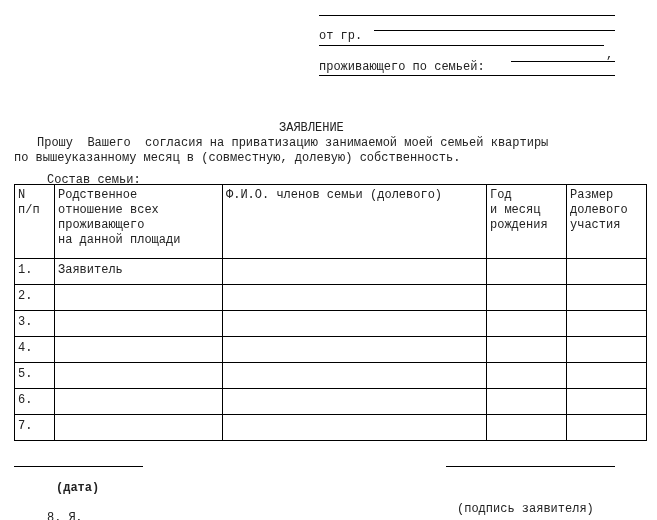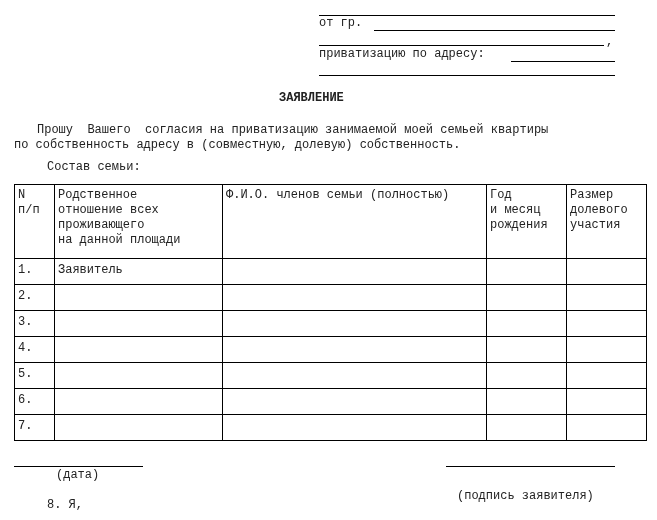--- a/index.html
+++ b/index.html
@@ -1,59 +1,59 @@
 <!DOCTYPE html>
 <html><head>
 <meta charset="utf-8">
 <style>
   html, body { margin:0; padding:0; background:#fff; }
   body { width:657px; height:520px; position:relative; overflow:hidden;
          font-family:"Liberation Mono", "DejaVu Sans Mono", monospace; font-size:12px; color:#222; }
-  .abs { position:absolute; white-space:pre; line-height:14px; }
+  .abs { position:absolute; white-space:pre; line-height:14px;margin-top:13px; }
   .hline { position:absolute; height:1px; background:#000; }
   table.fam { position:absolute; left:14px; top:184px; border-collapse:collapse; table-layout:fixed; }
   table.fam td { border:1px solid #000; vertical-align:top; padding:3px 3px 0 3px; line-height:15px; font-size:12px; white-space:pre; overflow:hidden; }
   table.fam tr.hdr td { height:70px; }
   table.fam tr.row td { height:21px; padding-top:4px; }
 </style>
 </head>
 <body>
 
 <div class="hline" style="left:319px;top:15px;width:296px;"></div>
 <div class="abs" style="left:319px;top:16px;">от гр.</div>
 <div class="hline" style="left:374px;top:30px;width:241px;"></div>
 <div class="hline" style="left:319px;top:45px;width:285px;"></div>
 <div class="abs" style="left:606px;top:35px;">,</div>
-<div class="abs" style="left:319px;top:47px;">приватизацию по адресу:</div>
+<div class="abs" style="left:319px;top:47px;">проживающего по семьей:</div>
 <div class="hline" style="left:511px;top:61px;width:104px;"></div>
 <div class="hline" style="left:319px;top:75px;width:296px;"></div>
 
-<div class="abs" style="left:279px;top:91px;font-weight:bold;">ЗАЯВЛЕНИЕ</div>
+<div class="abs" style="left:279px;top:108px;">ЗАЯВЛЕНИЕ</div>
 
 <div class="abs" style="left:37px;top:123px;">Прошу  Вашего  согласия на приватизацию занимаемой моей семьей квартиры</div>
-<div class="abs" style="left:14px;top:138px;">по собственность адресу в (совместную, долевую) собственность.</div>
+<div class="abs" style="left:14px;top:138px;">по вышеуказанному месяц в (совместную, долевую) собственность.</div>
 <div class="abs" style="left:47px;top:160px;">Состав семьи:</div>
 
 <table class="fam">
   <colgroup>
     <col style="width:40px">
       <col style="width:168px">
       <col style="width:264px">
       <col style="width:80px">
       <col style="width:80px">
   </colgroup>
   <tbody>
       <tr class="hdr">
     <td>N
 п/п</td>
     <td>Родственное
 отношение всех
 проживающего
 на данной площади</td>
-    <td>Ф.И.О. членов семьи (полностью)</td>
+    <td>Ф.И.О. членов семьи (долевого)</td>
     <td>Год
 и месяц
 рождения</td>
     <td>Размер
 долевого
 участия</td>
   </tr>
   <tr class="row">
     <td>1.</td>
     <td>Заявитель</td>
@@ -100,16 +100,16 @@
     <td>7.</td>
     <td></td>
     <td></td>
     <td></td>
     <td></td>
   </tr>
 </tbody>
   </table>
 
 <div class="hline" style="left:14px;top:466px;width:129px;"></div>
-<div class="abs" style="left:56px;top:468px;">(дата)</div>
+<div class="abs" style="left:56px;top:468px;font-weight:bold;">(дата)</div>
 <div class="hline" style="left:446px;top:466px;width:169px;"></div>
 <div class="abs" style="left:457px;top:489px;">(подпись заявителя)</div>
 <div class="abs" style="left:47px;top:498px;">8. Я,</div>
 
 </body></html>

